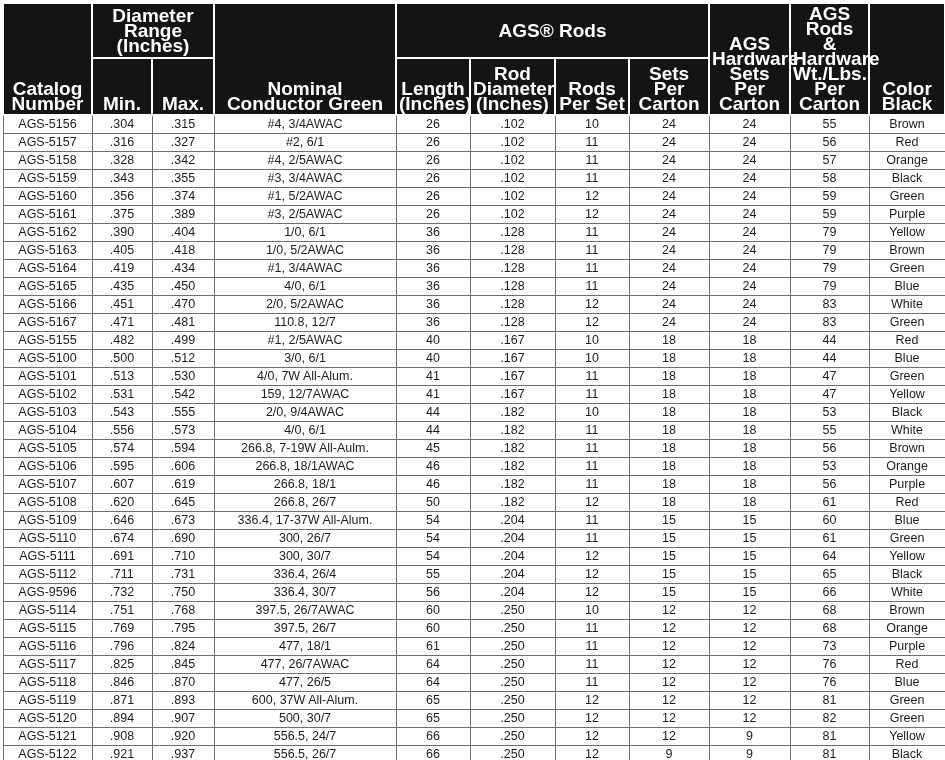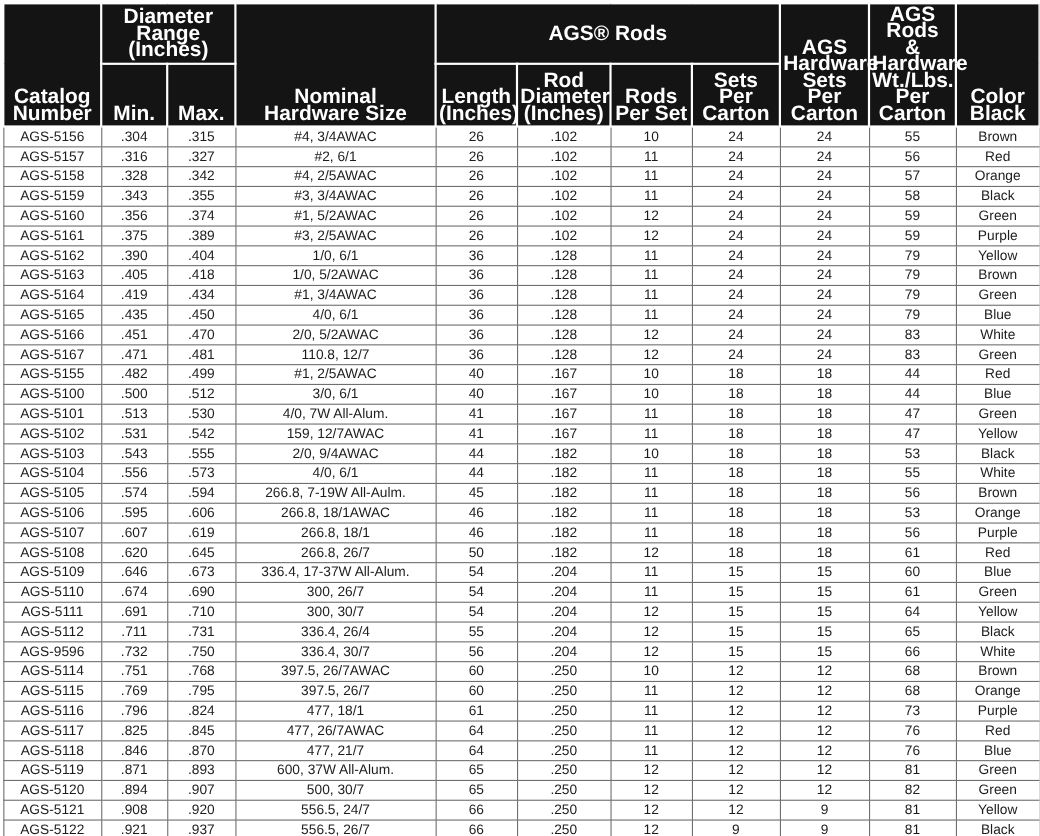--- a/index.html
+++ b/index.html
@@ -71,21 +71,21 @@
       <col style="width:79px">
         <col style="width:76px">
     </colgroup>
     <thead>
       <tr class="group-row">
         <th rowspan="2" class="full-span">Catalog
 Number</th>
         <th colspan="2" class="group">Diameter Range
 (Inches)</th>
         <th rowspan="2" class="full-span">Nominal
-Hardware Size</th>
+Conductor Green</th>
         <th colspan="4" class="group">AGS® Rods</th>
         <th rowspan="2" class="full-span">AGS
 Hardware
 Sets Per
 Carton</th>
         <th rowspan="2" class="fill-span">AGS Rods
 &amp; Hardware
 Wt./Lbs.
 Per
 Carton</th>
@@ -507,21 +507,21 @@
           <td>11</td>
           <td>12</td>
           <td>12</td>
           <td>76</td>
           <td>Red</td>
         </tr>
         <tr>
           <td>AGS-5118</td>
           <td>.846</td>
           <td>.870</td>
-          <td>477, 21/7</td>
+          <td>477, 26/5</td>
           <td>64</td>
           <td>.250</td>
           <td>11</td>
           <td>12</td>
           <td>12</td>
           <td>76</td>
           <td>Blue</td>
         </tr>
         <tr>
           <td>AGS-5119</td>

